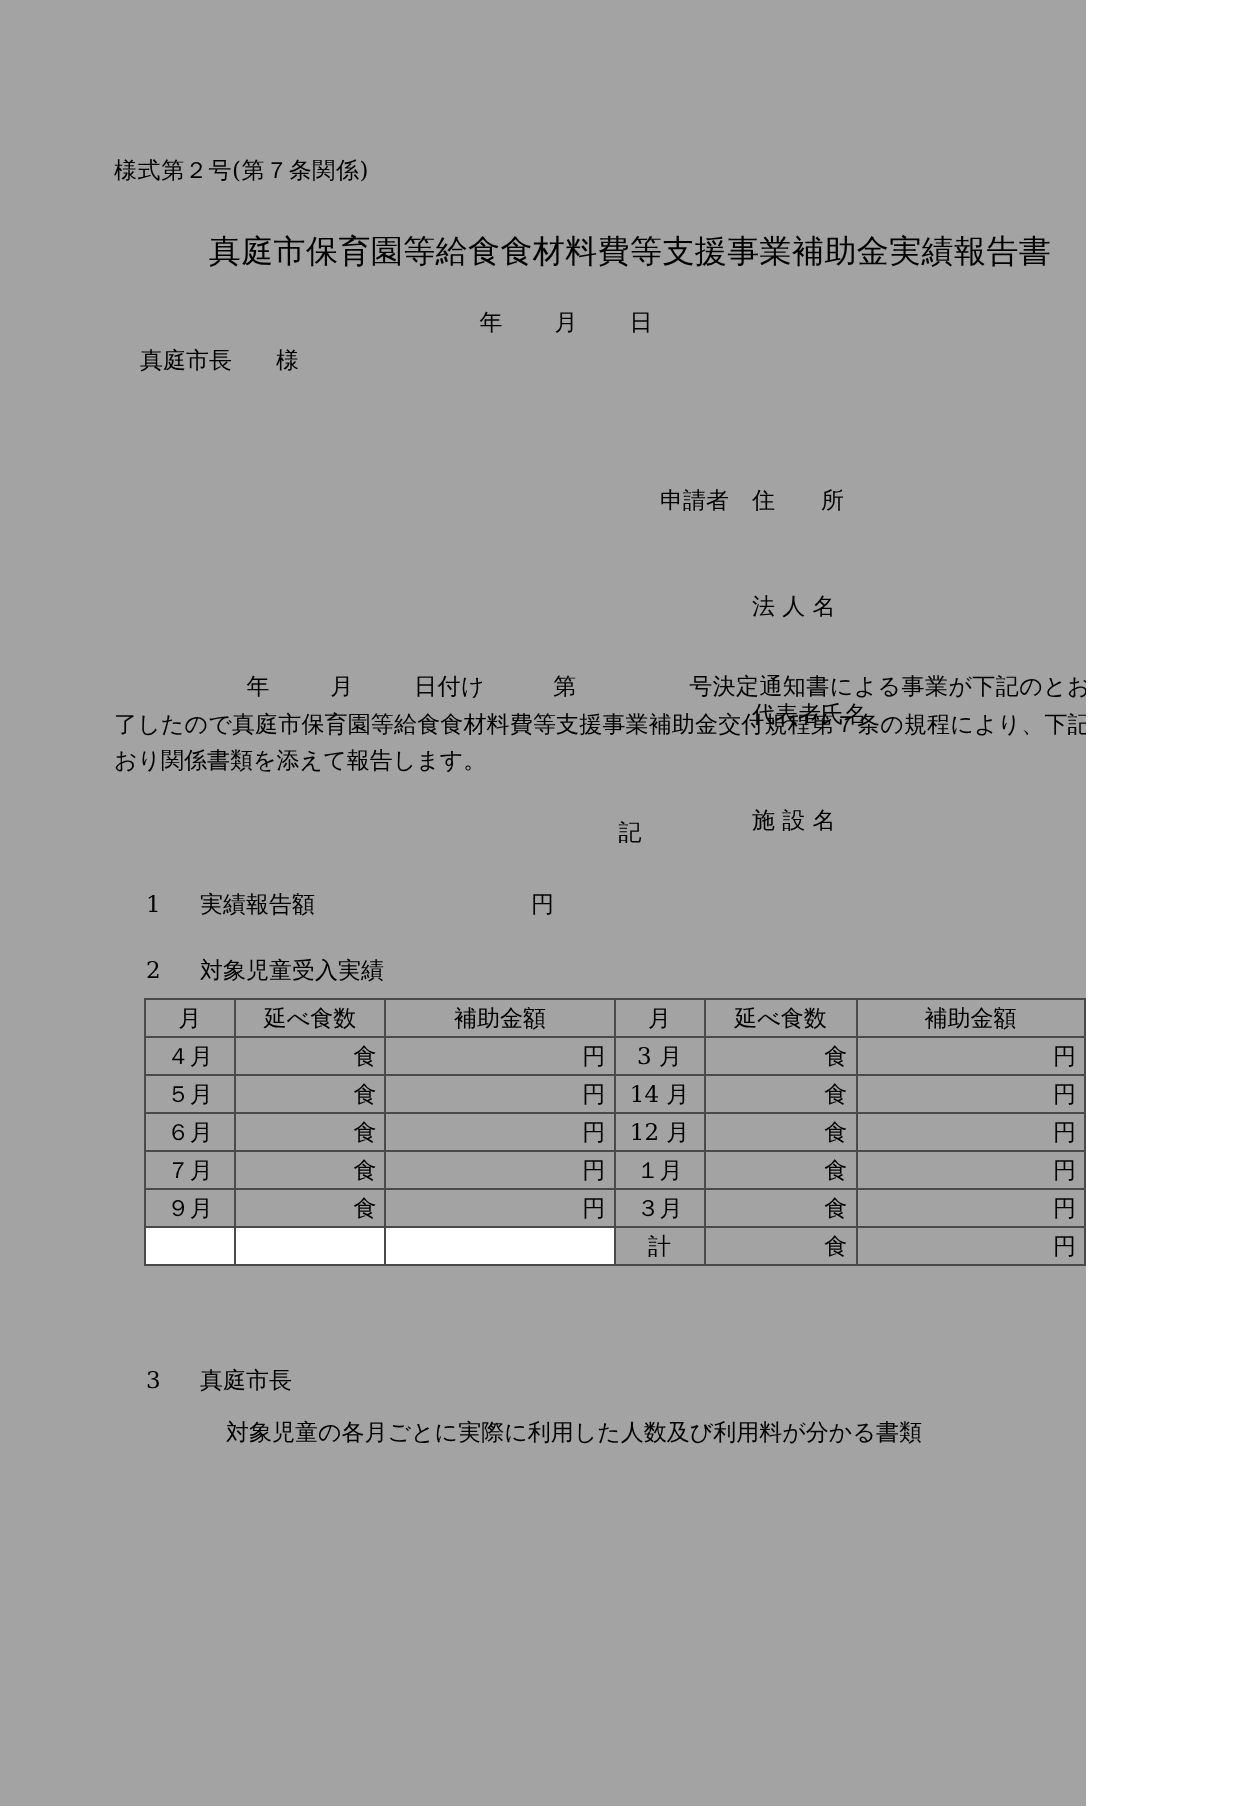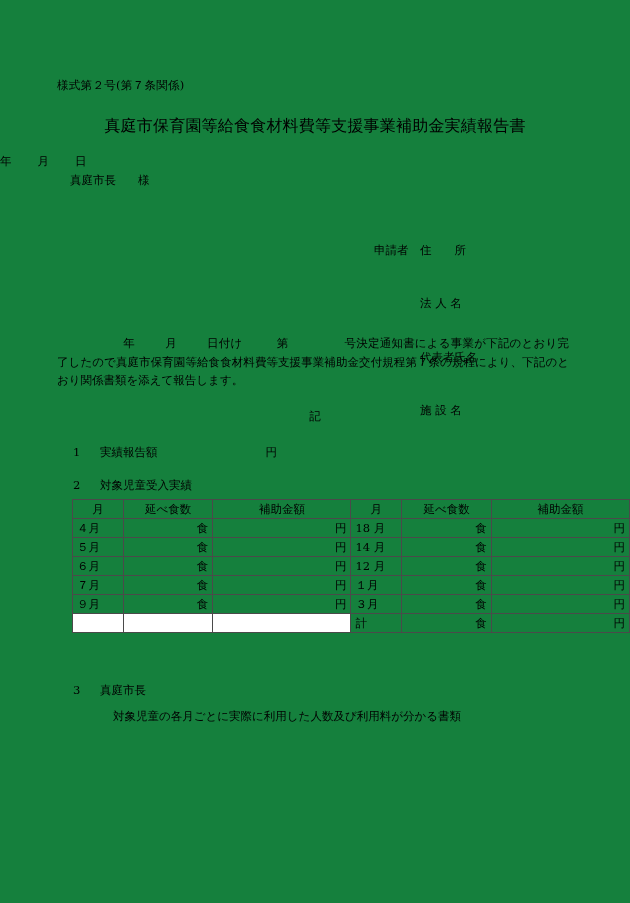--- a/index.html
+++ b/index.html
@@ -6,23 +6,23 @@
     margin: 0;
     padding: 0;
     background: #ffffff;
   }
   body {
     font-family: "DejaVu Serif", "Liberation Serif", serif;
     color: #000000;
   }
   #page {
     position: relative;
-    width: 630px;
+    width: 543px;
     height: 903px;
-    background: #15803d;
+    background: #a3a3a3;
     overflow: hidden;
     font-size: 11.5px;
     line-height: 1.5;
   }
 
   
   .abs { position: absolute; white-space: pre; }
 
   
   .form-no {
@@ -34,38 +34,38 @@
     left: 0; top: 114px;
     width: 630px;
     text-align: center;
     font-size: 16px;
     letter-spacing: 0.2px;
     white-space: normal;
   }
   .date-line {
     left: 0; top: 153px;
     width: 566px;
-    text-align: left;
+    text-align: center;
     font-size: 11.5px;
   }
   .date-line .sp { display: inline-block; width: 26px; }
   .addressee {
     left: 70px; top: 172px;
     font-size: 11.5px;
     text-align: right;
   }
   .addressee .gap { display: inline-block; width: 22px; }
 
   
   .applicant {
     left: 330px; top: 206px;
     font-size: 11.5px;
     line-height: 1.55;
   }
-  .applicant .row { display: block; white-space: pre; margin-left: 44px; }
+  .applicant .row { display: block; white-space: pre; }
   .applicant .who { display: inline-block; width: 46px; }
   .applicant .lbl { display: inline-block; }
 
   
   .body-para {
     left: 57px; top: 313px;
     width: 512px;
     font-size: 11.5px;
     line-height: 1.62;
     text-align: justify;
@@ -105,21 +105,21 @@
     table-layout: fixed;
   }
   #perf-table td {
     border: 1px solid #4a4a4a;
     height: 18px;
     padding: 0 4px;
     font-size: 11.5px;
     line-height: 18px;
     vertical-align: middle;
   }
-  .c-month  { width: 42px;  }
+  .c-month  { width: 42px;  text-align: center; }
   .c-meals  { width: 81px;  text-align: right; }
   .c-amount { width: 130px; text-align: right; }
 
   td.head { text-align: center; }
 
   
   td.void {
     border: none;
     background: #ffffff;
   }
@@ -168,21 +168,21 @@
         <td class="c-amount head">補助金額</td>
         <td class="c-month head">月</td>
         <td class="c-meals head">延べ食数</td>
         <td class="c-amount head">補助金額</td>
       </tr>
 
       <tr>
         <td class="c-month">４月</td>
         <td class="c-meals">食</td>
         <td class="c-amount">円</td>
-        <td class="c-month">18 月</td>
+        <td class="c-month">3 月</td>
         <td class="c-meals">食</td>
         <td class="c-amount">円</td>
       </tr>
 
       <tr>
         <td class="c-month">５月</td>
         <td class="c-meals">食</td>
         <td class="c-amount">円</td>
         <td class="c-month">14 月</td>
         <td class="c-meals">食</td>

